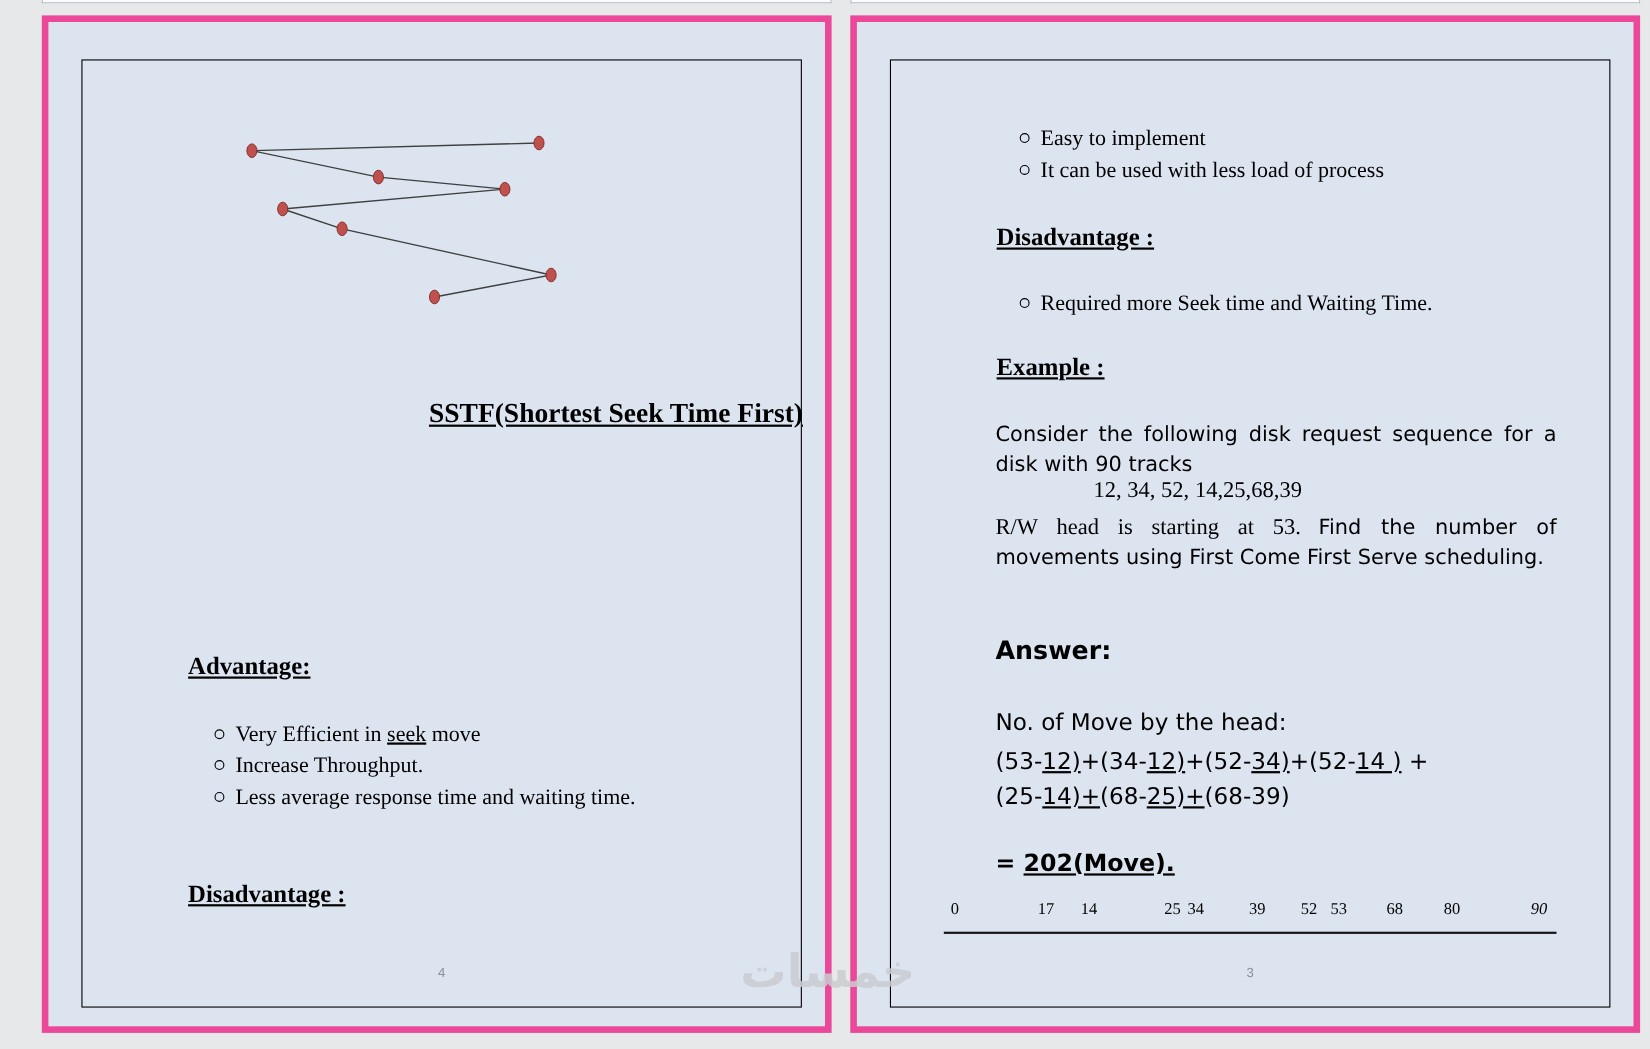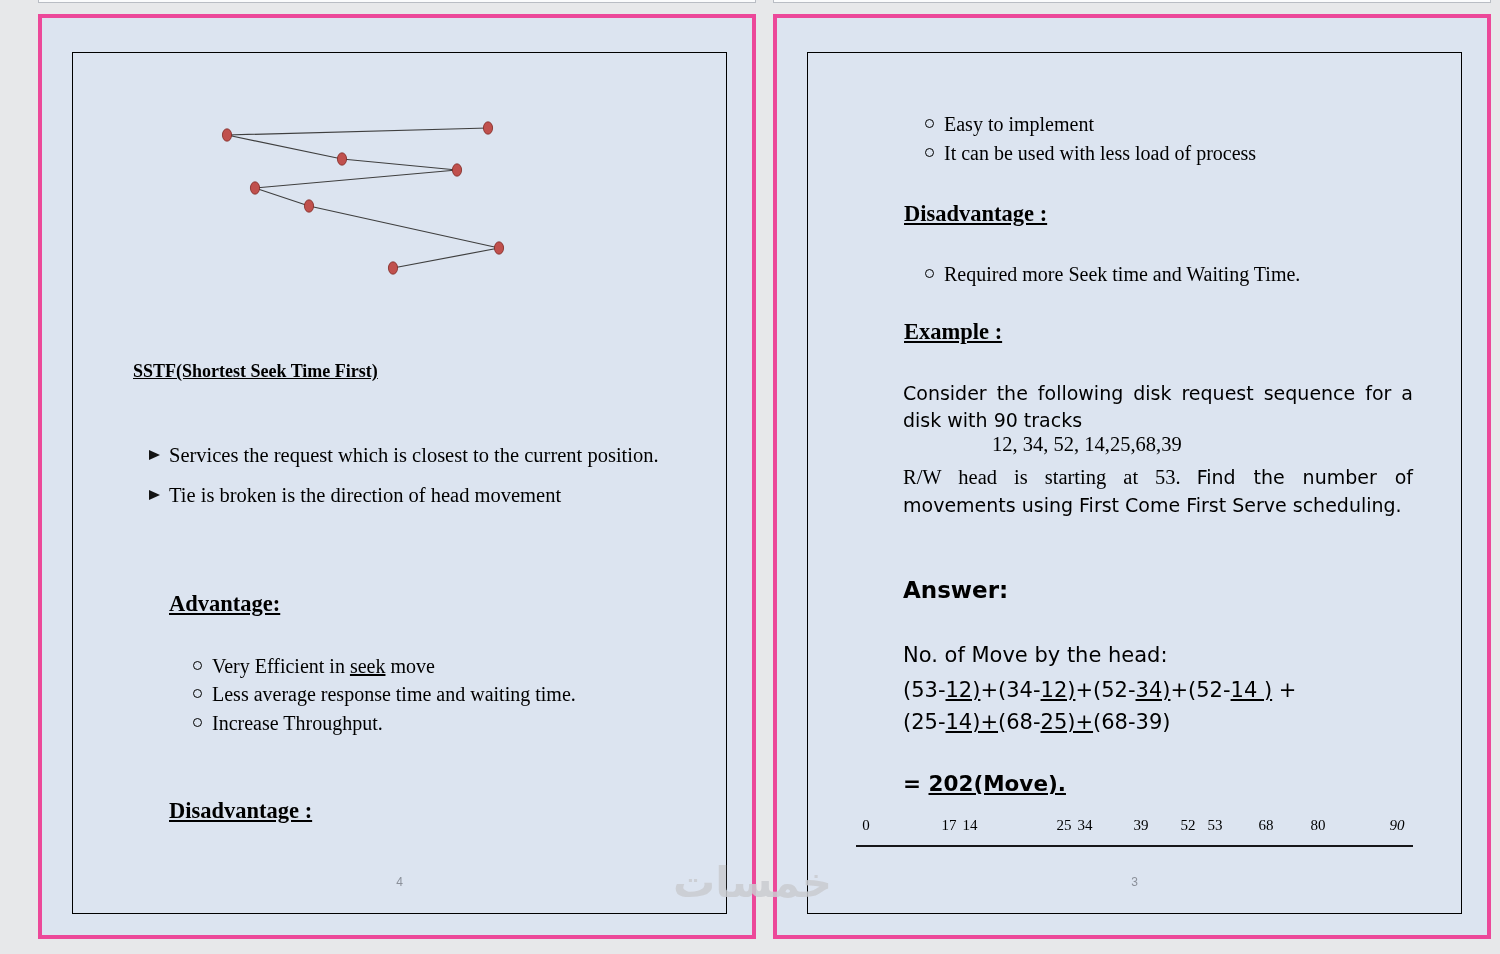--- a/index.html
+++ b/index.html
@@ -14,36 +14,36 @@
   .column { position:absolute; top:0; width:718px; }
   .col-left  { left:38px; }
   .col-right { left:773px; }
   .prev-sliver {
     height:3px; background:#fafbfc;
     border:1px solid #b9bdc4; border-top:none;
   }
   .page {
     margin-top:11px;
     background:#dce4f0;
-    border:4px solid #ec4899;
+    border:6px solid #ec4899;
     height:925px;
     padding:34px 31px 0 30px;
   }
   .frame {
     position:relative;
     border:1.5px solid #000;
     width:655px; height:862px;
     background:#dce4f0;
   }
   
   .diagram { position:absolute; top:0; left:0; width:652px; height:240px; }
   .slide-title {
     position:absolute; top:308px; left:60px; width:595px;
-    text-align:left;
-    font-size:18px; font-weight:bold; text-decoration:underline;
+    text-align:right;
+    font-size:25px; font-weight:bold; text-decoration:underline;
   }
   .arrow-list { position:absolute; top:386px; left:76px; width:512px; }
   .arrow-item { display:flex; gap:9px; margin-bottom:7px; }
   .arrow-item p { flex:1; text-align:justify; font-size:20.5px; line-height:1.6; }
   .arrow-marker {
     flex:none; margin-top:11px;
     width:0; height:0;
     border-left:11px solid #141414;
     border-top:5px solid transparent;
     border-bottom:5px solid transparent;
@@ -140,45 +140,35 @@
             <ellipse cx="269" cy="106" rx="4.6" ry="6.2" fill="#c0504d" stroke="#7d2823" stroke-width="0.8"></ellipse>
             <ellipse cx="384" cy="117" rx="4.6" ry="6.2" fill="#c0504d" stroke="#7d2823" stroke-width="0.8"></ellipse>
             <ellipse cx="182" cy="135" rx="4.6" ry="6.2" fill="#c0504d" stroke="#7d2823" stroke-width="0.8"></ellipse>
             <ellipse cx="236" cy="153" rx="4.6" ry="6.2" fill="#c0504d" stroke="#7d2823" stroke-width="0.8"></ellipse>
             <ellipse cx="426" cy="195" rx="4.6" ry="6.2" fill="#c0504d" stroke="#7d2823" stroke-width="0.8"></ellipse>
             <ellipse cx="320" cy="215" rx="4.6" ry="6.2" fill="#c0504d" stroke="#7d2823" stroke-width="0.8"></ellipse>
           </svg>
 
         <h1 class="slide-title">SSTF(Shortest Seek Time First)</h1>
 
-        <div class="arrow-list">
-          <div class="arrow-item">
-            <span class="arrow-marker"></span>
-            <p>Services the request which is closest  to the current position.</p>
-          </div>
-          <div class="arrow-item">
-            <span class="arrow-marker"></span>
-            <p>Tie is broken is the direction of head movement</p>
-          </div>
-        </div>
 
         <h2 class="heading" id="adv-heading">Advantage:</h2>
 
         <div class="circle-list">
           <div class="circle-item">
             <span class="circle-marker"></span>
             <p class="ctext"><span>Very Efficient in </span><span class="useg">seek</span><span> move</span></p>
           </div>
           <div class="circle-item">
             <span class="circle-marker"></span>
+            <p class="ctext"><span>Increase Throughput.</span></p>
+          </div>
+          <div class="circle-item">
+            <span class="circle-marker"></span>
             <p class="ctext"><span>Less average response time and waiting time.</span></p>
-          </div>
-          <div class="circle-item">
-            <span class="circle-marker"></span>
-            <p class="ctext"><span>Increase Throughput.</span></p>
           </div>
         </div>
 
         <h2 class="heading" id="dis-heading-left">Disadvantage :</h2>
 
         <div class="page-num">4</div>
       </div>
     </div>
   </div>
 
@@ -227,21 +217,21 @@
           <div><span>(25-</span><span class="useg">14)+</span><span>(68-</span><span class="useg">25)+</span><span>(68-39)</span></div>
         </div>
 
         <p class="result">
           <span>= </span><span class="ures">202(Move).</span>
         </p>
 
         <div class="numline" id="numline-labels">
             <span class="nl-label" style="left: 10px;">0</span>
             <span class="nl-label" style="left: 93px;">17</span>
-            <span class="nl-label" style="left: 114px;">14</span>
+            <span class="nl-label" style="left: 132px;">14</span>
             <span class="nl-label" style="left: 182px; margin-left: 26px;">25</span>
             <span class="nl-label" style="left: 229px;">34</span>
             <span class="nl-label" style="left: 285px;">39</span>
             <span class="nl-label" style="left: 332px;">52</span>
             <span class="nl-label" style="left: 359px;">53</span>
             <span class="nl-label" style="left: 410px;">68</span>
             <span class="nl-label" style="left: 462px;">80</span>
             <span class="nl-label" style="left: 541px; font-style: italic;">90</span>
           </div>
 

